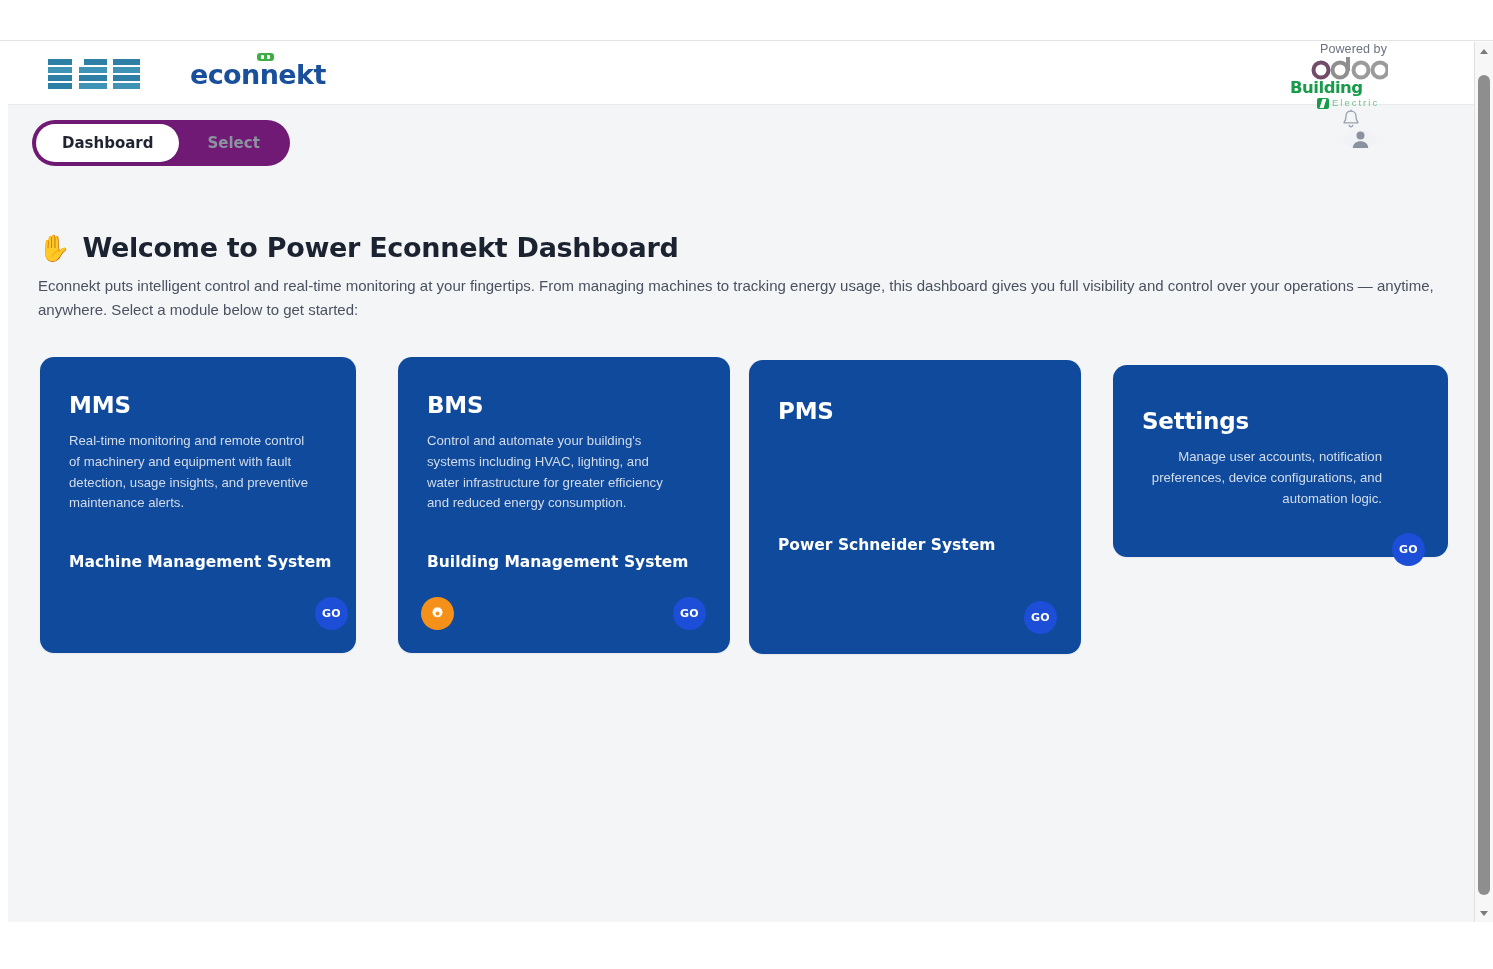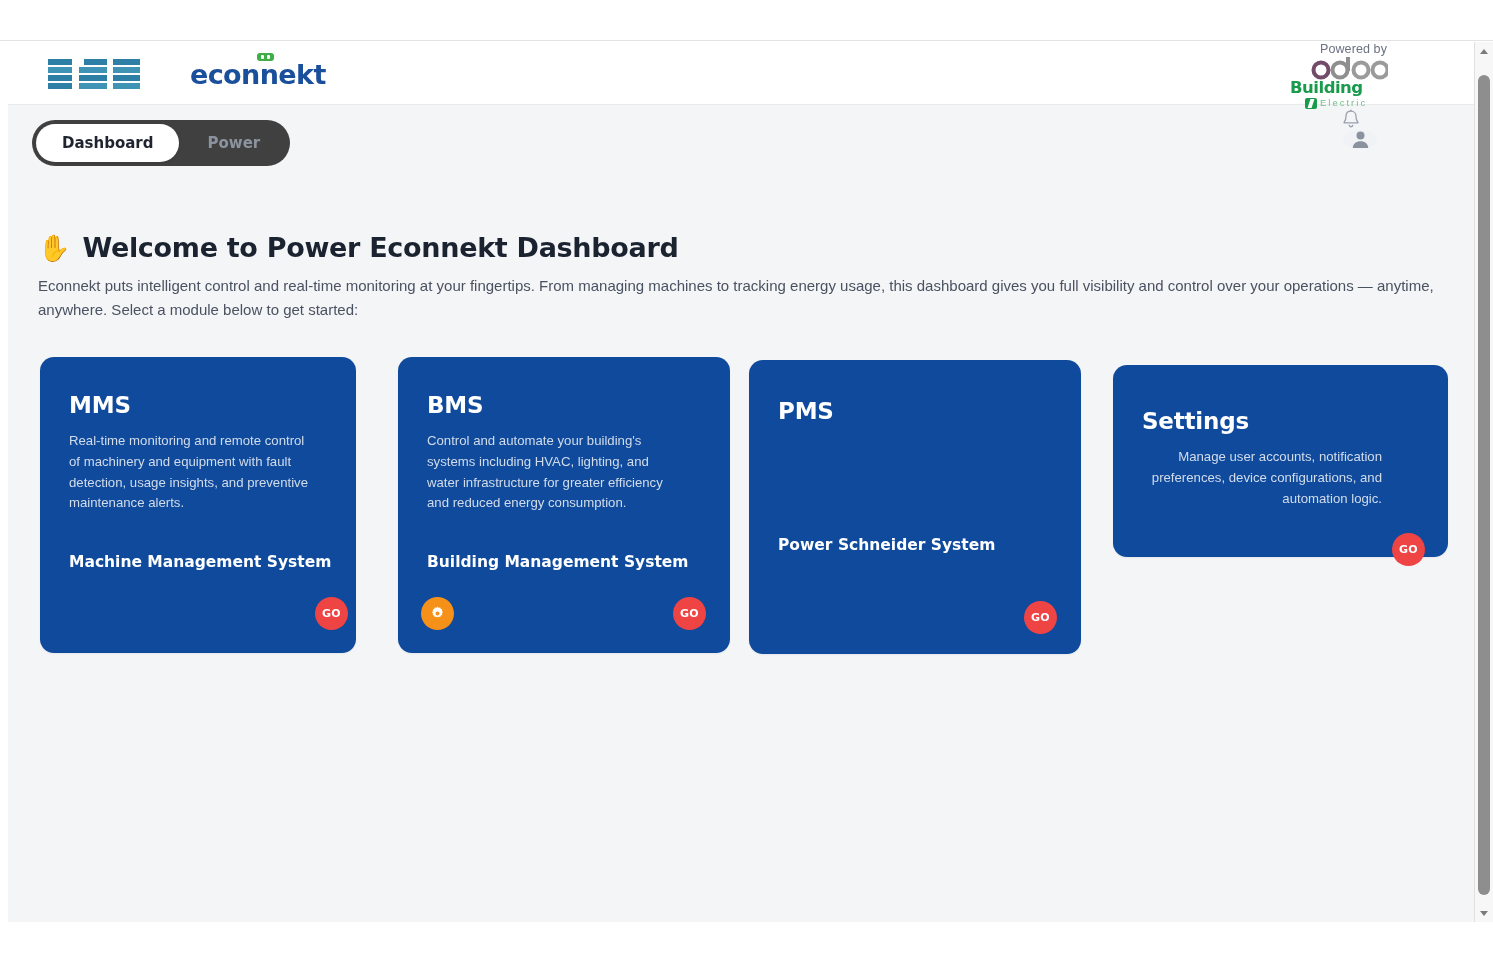--- a/index.html
+++ b/index.html
@@ -129,21 +129,21 @@
     font-weight: bold;
     color: #189b4a;
     letter-spacing: -0.5px;
     display: block;
   }
   .schneider-sub {
     display: flex;
     align-items: center;
     gap: 3px;
     margin-top: 1px;
-    margin-left: 15px;
+    margin-left: 27px;
   }
   .schneider-mark {
     width: 12px; height: 11px;
     background: #189b4a;
     border-radius: 2px;
     position: relative;
   }
   .schneider-mark::after {
     content: "";
     position: absolute;
@@ -171,21 +171,21 @@
     background: #f1f2f5;
     display: flex; align-items: center; justify-content: center;
     cursor: pointer;
   }
 
   
   #tab-bar {
     position: absolute;
     left: 24px; top: 78px;
     height: 46px;
-    background: #404040;
+    background: #701a75;
     border-radius: 23px;
     display: flex;
     align-items: center;
     padding: 4px;
     gap: 2px;
   }
   .tab {
     height: 38px;
     padding: 0 26px;
     border-radius: 19px;
@@ -277,21 +277,21 @@
     color: #ffffff;
   }
   #card-mms .card-subtitle { top: 196px; }
   #card-bms .card-subtitle { top: 196px; }
   #card-pms .card-subtitle { top: 176px; }
 
   .go-button {
     position: absolute;
     width: 33px; height: 33px;
     border-radius: 50%;
-    background: #ef4444;
+    background: #1d4ed8;
     display: flex; align-items: center; justify-content: center;
     font-family: "DejaVu Sans", sans-serif;
     font-size: 11px;
     font-weight: bold;
     color: #ffffff;
     letter-spacing: 0.4px;
     cursor: pointer;
   }
   #card-mms .go-button      { left: 275px; top: 240px; }
   #card-bms .go-button      { left: 275px; top: 240px; }
@@ -409,21 +409,21 @@
           <circle cx="9.5" cy="5.6" r="4" fill="#8a929f"></circle>
           <path d="M1.8 18c0-4.2 3.5-6.7 7.7-6.7s7.7 2.5 7.7 6.7z" fill="#8a929f"></path>
         </svg>
       </span>
 
     </div>
   </div>
 
   <div id="tab-bar">
     <div class="tab active">Dashboard</div>
-    <div class="tab">Power</div>
+    <div class="tab">Select</div>
   </div>
 
   <div id="welcome-heading">
     <span class="wave-emoji">✋</span>
     <span class="welcome-title">Welcome to Power Econnekt Dashboard</span>
   </div>
   <div id="welcome-desc">Econnekt puts intelligent control and real-time monitoring at your fingertips. From managing machines to tracking energy usage, this dashboard gives you full visibility and control over your operations — anytime, anywhere. Select a module below to get started:</div>
 
   <div class="card" id="card-mms">
     <div class="card-title">MMS</div>

